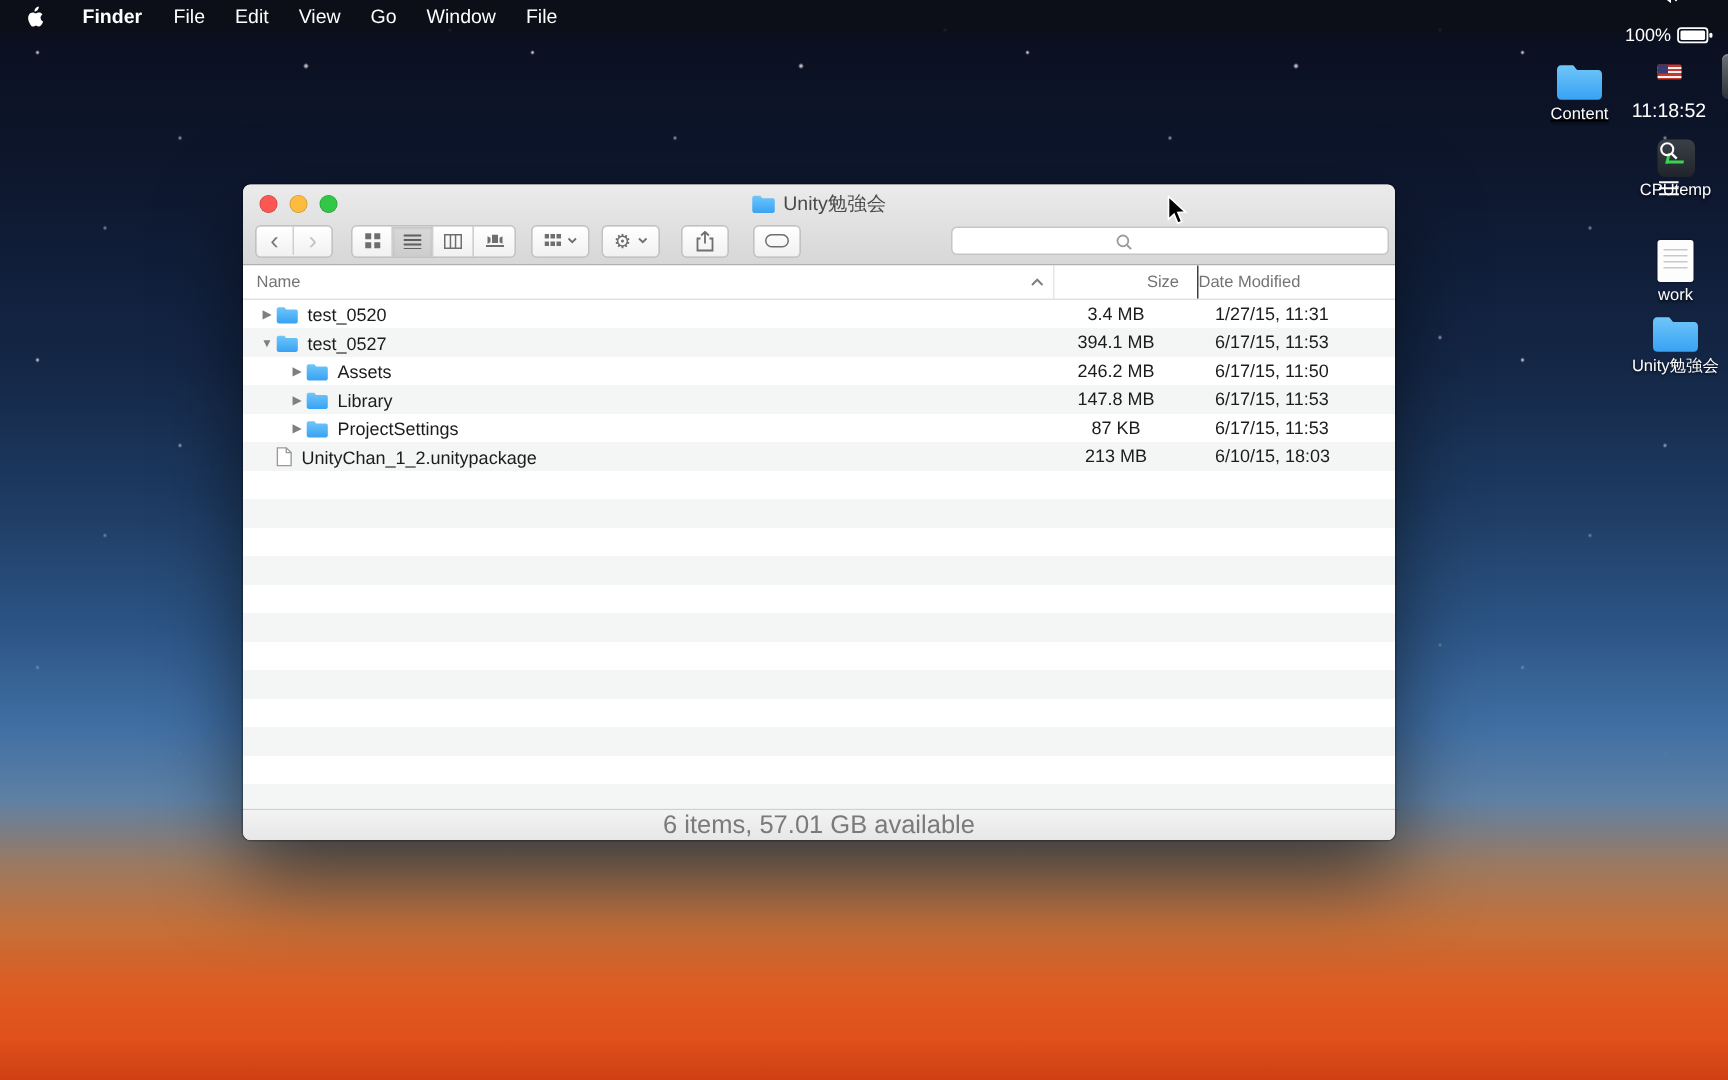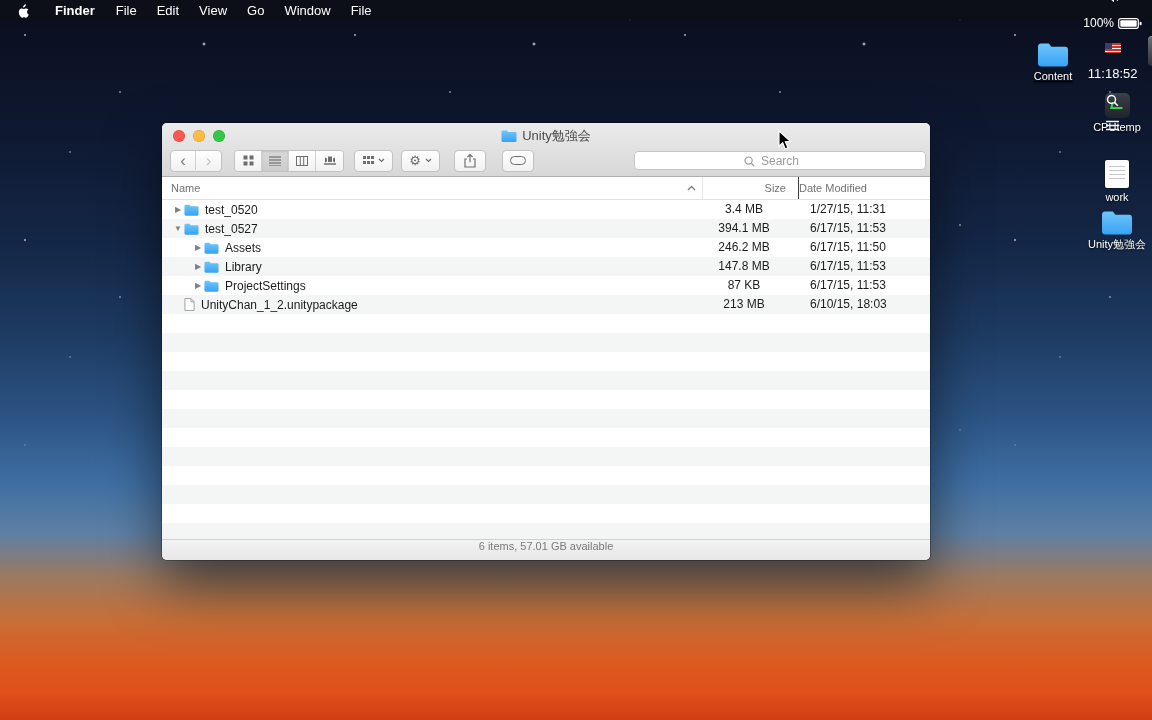--- a/index.html
+++ b/index.html
@@ -114,22 +114,22 @@
   .list-body{ flex:1; background:repeating-linear-gradient(180deg,#ffffff 0 19px,#f4f5f5 19px 38px); overflow:hidden; }
   .row{ height:19px; display:grid; grid-template-columns:540px 96px 1fr; font-size:12px; color:#1c1c1c; }
   .cell-name{ display:flex; align-items:center; overflow:hidden; white-space:nowrap; }
   .disc{ width:12px; text-align:center; font-size:8px; color:#7f7f7f; flex:0 0 12px; }
   .indent0 .disc{ margin-left:10px; } .indent1 .disc{ margin-left:30px; }
   .ficon{ display:flex; align-items:center; margin-right:6px; flex:0 0 auto; }
   .cell-size{ text-align:center; padding-right:12px; line-height:19px; }
   .cell-date{ padding-left:12px; line-height:19px; }
 
   .statusbar{ height:21px; background:linear-gradient(#f3f3f3,#e7e7e7); border-top:1px solid #cfcfcf;
-    border-radius:0 0 5px 5px; display:flex; align-items:flex-start; justify-content:center;
-    font-size:11px; color:#7a7a7a; }
+    border-radius:0 0 5px 5px; display:flex; align-items:flex-end; justify-content:center;
+    font-size:17px; color:#7a7a7a; }
 
   .cursor{ position:absolute; left:778px; top:130px; z-index:99; pointer-events:none; }
   .hidden-defs{ position:absolute; width:0; height:0; }
 </style>
 </head>
 <body>
 
 <svg class="hidden-defs" aria-hidden="true">
   <defs>
     <linearGradient id="fgrad" x1="0" y1="0" x2="0" y2="1">
@@ -327,21 +327,20 @@
         </div>
         <div class="tb-btn small-btn">
           <span class="tag-capsule"></span>
         </div>
         <span class="toolbar-spacer"></span>
         <div class="searchfield">
           <svg width="11" height="11" viewBox="0 0 11 11">
               <circle cx="4.6" cy="4.6" r="3.6" fill="none" stroke="#9b9b9b" stroke-width="1.2"></circle>
               <path d="M7.3 7.3l2.8 2.8" stroke="#9b9b9b" stroke-width="1.3"></path>
             </svg>
-          <input type="text" placeholder="Search" style="">
         </div>
       </div>
     </div>
 
     <div class="list-header">
       <div class="hcell hname">
         <span>Name</span>
         <svg width="9" height="6" viewBox="0 0 9 6">
             <path d="M1 5l3.5-3.5L8 5" stroke="#7e7e7e" stroke-width="1.3" fill="none"></path>
           </svg>

